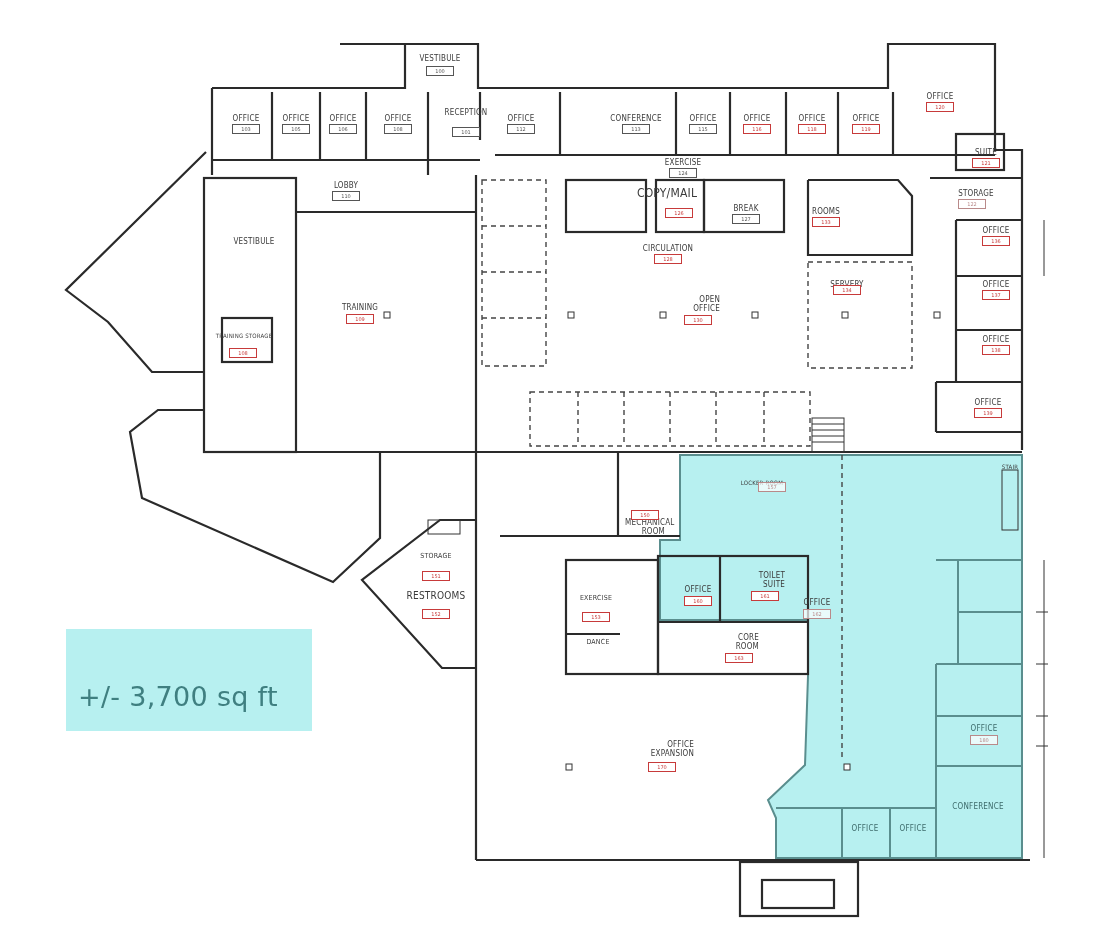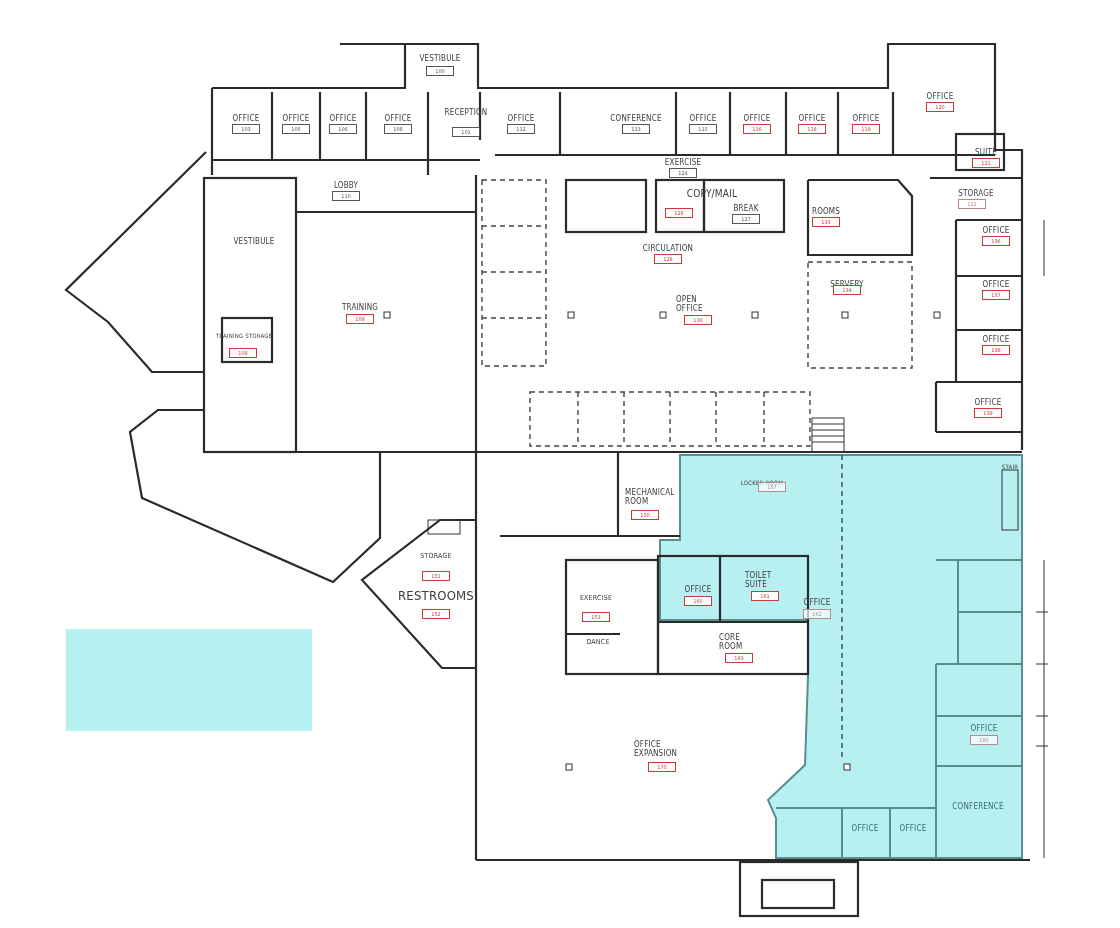--- a/index.html
+++ b/index.html
@@ -1,20 +1,20 @@
 <!DOCTYPE html>
 <html><head>
   <meta charset="utf-8">
   <style>
     html, body { margin: 0; padding: 0; background: #ffffff; }
     body { width: 1120px; height: 928px; position: relative; overflow: hidden;
            font-family: "Liberation Sans", sans-serif; }
     #plan { position: absolute; left: 0; top: 0; width: 1120px; height: 928px; }
     .lbl { position: absolute; font-family: "DejaVu Sans Condensed", "DejaVu Sans", sans-serif;
-           font-size: 8px; color: #3a3a3a; letter-spacing: 0.2px; text-align: left;
+           font-size: 8px; color: #3a3a3a; letter-spacing: 0.2px; text-align: right;
            transform: translateX(-50%); white-space: nowrap; line-height: 9px; }
     .lbl.teal { color: #3d6b6b; }
     .tag { position: absolute; transform: translateX(-50%); width: 26px; height: 8px;
            border: 1.5px solid #c73a3a; background: #fff; font-size: 5px; color: #c73a3a;
            text-align: center; line-height: 8px; font-family: "DejaVu Sans", sans-serif; }
     .tag.gray { border-color: #555; color: #555; }
     .tag.faint { border-color: #b98a8a; color: #b98a8a; background: rgba(255,255,255,0.7); }
     .lease-box { position: absolute; left: 66px; top: 629px; width: 246px; height: 102px;
                  background: #b7f0f0; }
     .lease-line { position: absolute; left: 12px; font-family: "DejaVu Sans", sans-serif;
@@ -186,21 +186,21 @@
 <div class="tag gray" style="left:683px;top:168px">124</div>
 
 <div class="lbl" style="left:346px;top:181px">LOBBY</div>
 <div class="tag gray" style="left:346px;top:191px">110</div>
 <div class="lbl" style="left:254px;top:237px">VESTIBULE</div>
 <div class="lbl" style="left:360px;top:303px">TRAINING</div>
 <div class="tag" style="left:360px;top:314px">109</div>
 <div class="lbl" style="left:244px;top:331px;font-size:6px">TRAINING STORAGE</div>
 <div class="tag" style="left:243px;top:348px">108</div>
 
-<div class="lbl" style="left:712px;top:189px;font-size:10px">COPY/MAIL</div>
+<div class="lbl" style="left:667px;top:189px;font-size:12px">COPY/MAIL</div>
 <div class="tag" style="left:679px;top:208px">126</div>
 <div class="lbl" style="left:746px;top:204px">BREAK</div>
 <div class="tag gray" style="left:746px;top:214px">127</div>
 <div class="lbl" style="left:668px;top:244px">CIRCULATION</div>
 <div class="tag" style="left:668px;top:254px">128</div>
 <div class="lbl" style="left:698px;top:295px;width:44px;white-space:normal">OPEN OFFICE</div>
 <div class="tag" style="left:698px;top:315px">130</div>
 <div class="lbl" style="left:826px;top:207px">ROOMS</div>
 <div class="tag" style="left:826px;top:217px">133</div>
 <div class="lbl" style="left:847px;top:280px">SERVERY</div>
@@ -209,25 +209,25 @@
 <div class="lbl" style="left:996px;top:226px">OFFICE</div>
 <div class="tag" style="left:996px;top:236px">136</div>
 <div class="lbl" style="left:996px;top:280px">OFFICE</div>
 <div class="tag" style="left:996px;top:290px">137</div>
 <div class="lbl" style="left:996px;top:335px">OFFICE</div>
 <div class="tag" style="left:996px;top:345px">138</div>
 <div class="lbl" style="left:988px;top:398px">OFFICE</div>
 <div class="tag" style="left:988px;top:408px">139</div>
 <div class="lbl" style="left:1010px;top:462px;font-size:6px">STAIR</div>
 
-<div class="lbl" style="left:645px;top:488px;width:40px;white-space:normal">MECHANICAL ROOM</div>
+<div class="lbl" style="left:645px;top:518px;width:40px;white-space:normal">MECHANICAL ROOM</div>
 <div class="tag" style="left:645px;top:510px">150</div>
 <div class="lbl" style="left:436px;top:552px;font-size:7px">STORAGE</div>
 <div class="tag" style="left:436px;top:571px">151</div>
-<div class="lbl" style="left:436px;top:591px;font-size:13px">RESTROOMS</div>
+<div class="lbl" style="left:436px;top:591px;font-size:10px">RESTROOMS</div>
 <div class="tag" style="left:436px;top:609px">152</div>
 <div class="lbl" style="left:596px;top:594px;font-size:7px">EXERCISE</div>
 <div class="tag" style="left:596px;top:612px">153</div>
 <div class="lbl" style="left:598px;top:638px;font-size:7px">DANCE</div>
 <div class="lbl" style="left:698px;top:585px">OFFICE</div>
 <div class="tag" style="left:698px;top:596px">160</div>
 <div class="lbl" style="left:765px;top:571px;width:40px;white-space:normal">TOILET SUITE</div>
 <div class="tag" style="left:765px;top:591px">161</div>
 <div class="lbl" style="left:817px;top:598px">OFFICE</div>
 <div class="tag faint" style="left:817px;top:609px">162</div>
@@ -238,13 +238,14 @@
 <div class="lbl" style="left:762px;top:478px;font-size:6px">LOCKER ROOM</div>
 <div class="tag faint" style="left:772px;top:482px">157</div>
 
 <div class="lbl teal" style="left:984px;top:724px">OFFICE</div>
 <div class="tag faint" style="left:984px;top:735px">180</div>
 <div class="lbl teal" style="left:978px;top:802px">CONFERENCE</div>
 <div class="lbl teal" style="left:865px;top:824px">OFFICE</div>
 <div class="lbl teal" style="left:913px;top:824px">OFFICE</div>
 
 <div class="lease-box">
+  <div class="lease-line l2">+/- 3,700 sq ft</div>
 </div>
 
 </body></html>

